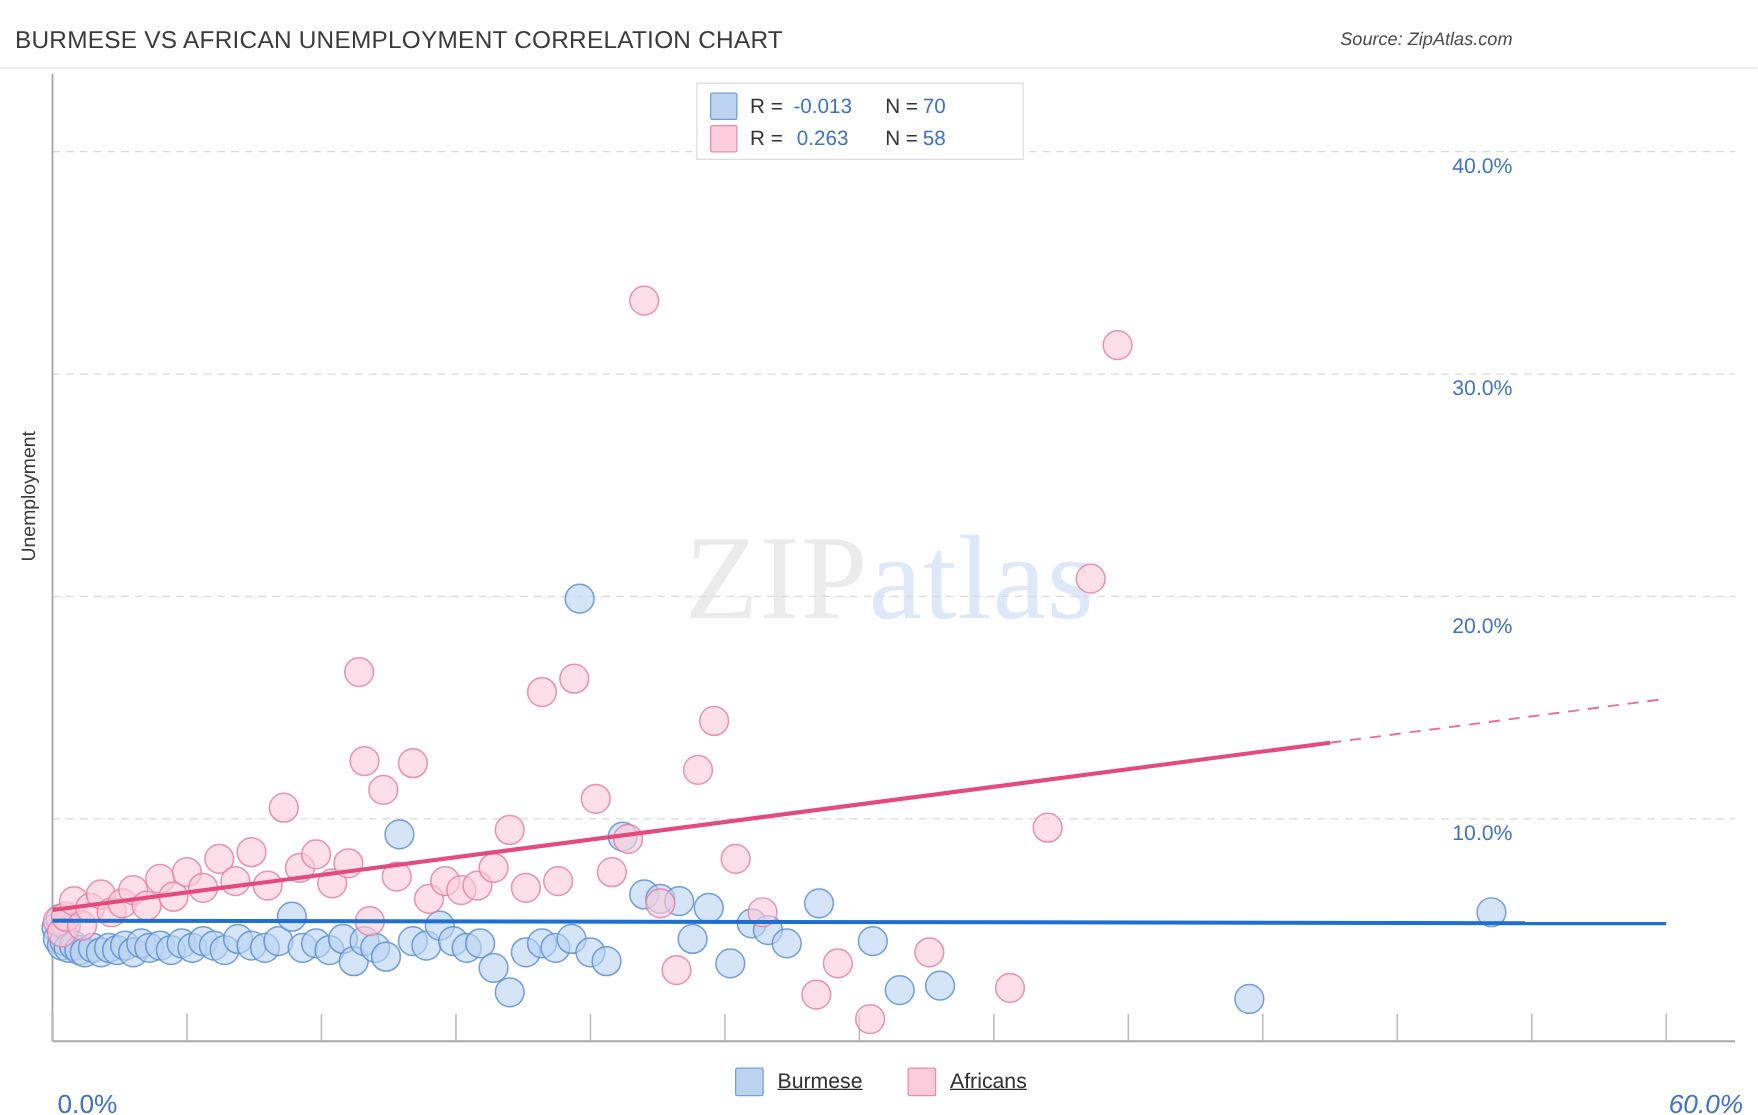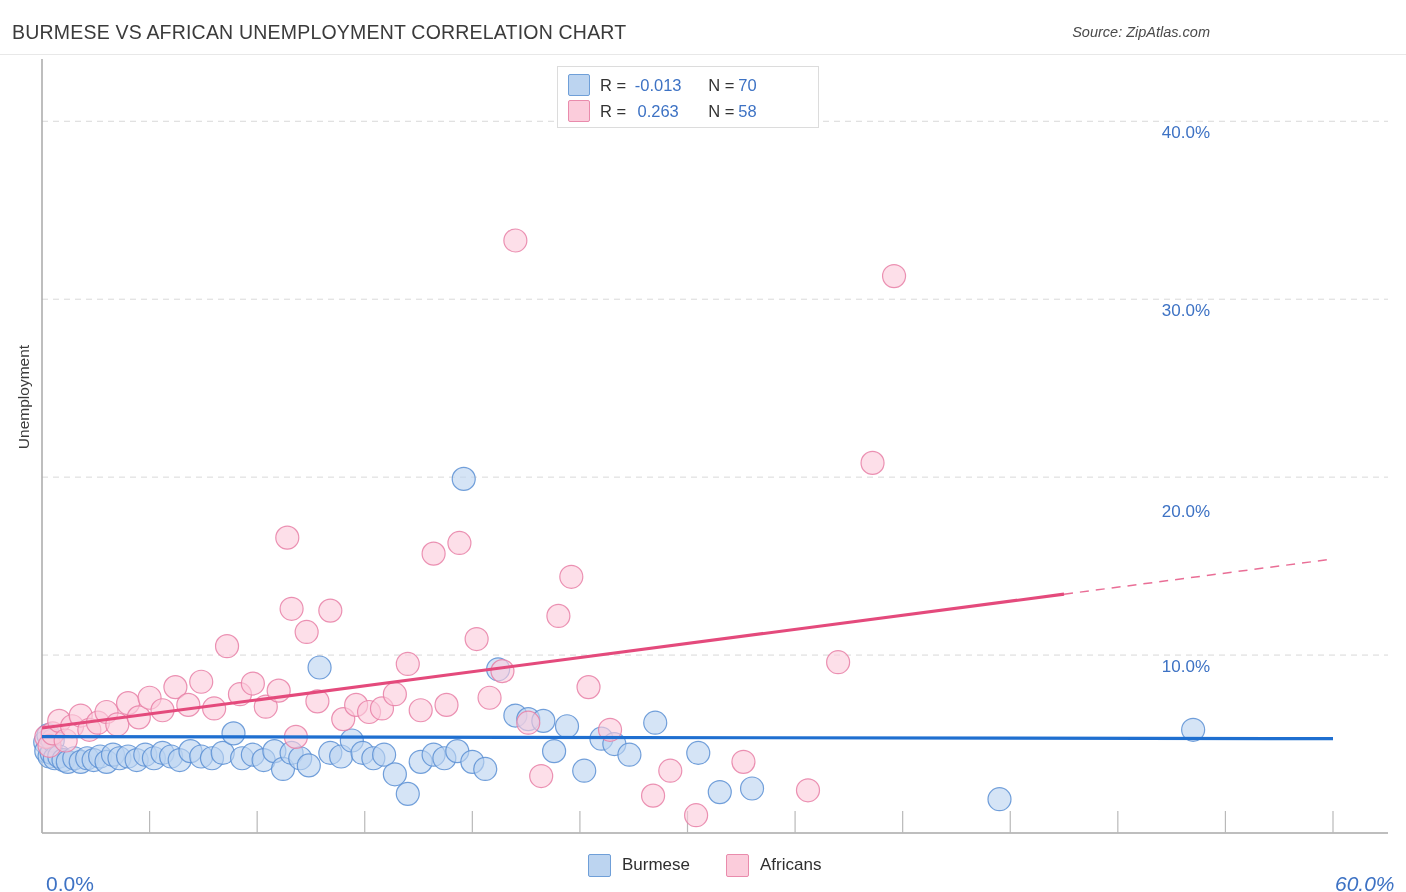--- a/index.html
+++ b/index.html
@@ -135,20 +135,21 @@
   }
   .lg-sw {
     width: 21px;
     height: 21px;
     border-radius: 2px;
     margin-right: 11px;
   }
   .lg-txt {
     font-size: 17px;
     color: #2f2f2f;
+    text-decoration: underline;
   }
   .watermark {
     position: absolute;
     left: 548px;
     top: 406px;
     font-family: "Liberation Serif", serif;
     font-size: 96px;
     letter-spacing: 1px;
     user-select: none;
     pointer-events: none;
@@ -160,20 +161,23 @@
 <body>
 
 <div id="chart-root">
 
   <div class="hdr-title">BURMESE VS AFRICAN UNEMPLOYMENT CORRELATION CHART</div>
   <div class="hdr-source">Source: ZipAtlas.com</div>
   <div class="hdr-rule"></div>
 
   <div class="ylabel">Unemployment</div>
 
+  <div class="watermark">
+    <span class="wm-zip">ZIP</span><span class="wm-atlas">atlas</span>
+  </div>
 
   <svg class="plot-svg" id="plot-svg" width="1406" height="892">
       <line x1="42" y1="655.0689655172414" x2="1388" y2="655.0689655172414" stroke="#d9d9d9" stroke-width="1" stroke-dasharray="6 5"></line>
       <line x1="42" y1="477.1379310344828" x2="1388" y2="477.1379310344828" stroke="#d9d9d9" stroke-width="1" stroke-dasharray="6 5"></line>
       <line x1="42" y1="299.20689655172407" x2="1388" y2="299.20689655172407" stroke="#d9d9d9" stroke-width="1" stroke-dasharray="6 5"></line>
       <line x1="42" y1="121.27586206896558" x2="1388" y2="121.27586206896558" stroke="#d9d9d9" stroke-width="1" stroke-dasharray="6 5"></line>
       <line x1="42" y1="59" x2="42" y2="833" stroke="#a8a8a8" stroke-width="1.5"></line>
       <line x1="42" y1="833" x2="1388" y2="833" stroke="#a8a8a8" stroke-width="1.5"></line>
       <line x1="42" y1="833" x2="42" y2="811" stroke="#b9b9b9" stroke-width="1.2"></line>
       <line x1="149.58333333333331" y1="833" x2="149.58333333333331" y2="811" stroke="#b9b9b9" stroke-width="1.2"></line>
@@ -337,21 +341,21 @@
       <span class="sw sw-pink"></span>
       <span class="st-lab">R =</span>
       <span class="st-val rv">0.263</span>
       <span class="st-nlab">N =</span>
       <span class="st-val nv">58</span>
     </div>
   </div>
 
   <div class="ytick" id="ytick-0" style="top: 123.276px;">40.0%</div>
   <div class="ytick" id="ytick-1" style="top: 301.207px;">30.0%</div>
-  <div class="ytick" id="ytick-2" style="top: 502px;">20.0%</div>
+  <div class="ytick" id="ytick-2" style="top: 491px;">20.0%</div>
   <div class="ytick" id="ytick-3" style="top: 657.069px;">10.0%</div>
 
   <div class="xtick" id="xtick-0" style="left: 46px; top: 852px;">0.0%</div>
   <div class="xtick" id="xtick-1" style="left: 1335px; top: 852px; font-style: italic;">60.0%</div>
 
   <div class="legend-bottom">
     <div class="lg-item">
       <span class="lg-sw sw-blue"></span>
       <span class="lg-txt">Burmese</span>
     </div>

